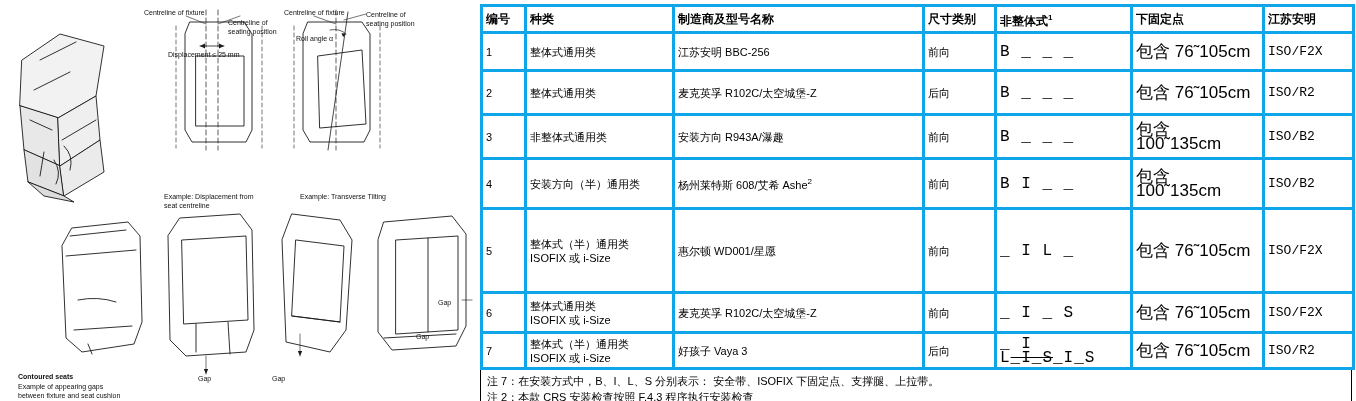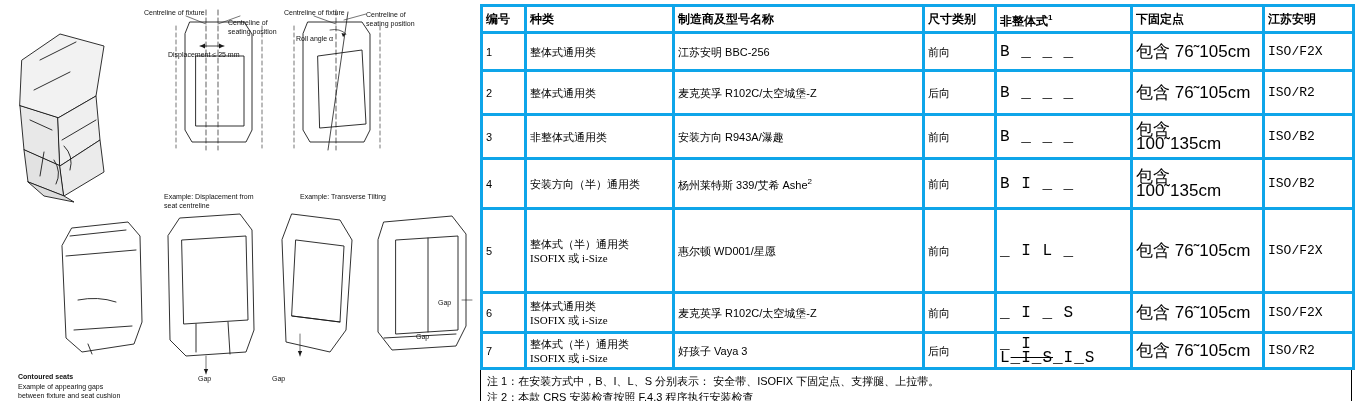--- a/index.html
+++ b/index.html
@@ -85,21 +85,21 @@
     text-align: left;
     padding-left: 14px;
   }
   .maker, .range, .size, .num {
     font-family: "Liberation Sans", sans-serif;
   }
   .size { font-family: "Liberation Mono", monospace; font-size: 13px; }
   .range { font-size: 17px; }
   sup { font-size: 8px; }
 
-  .two-line { line-height: 15px; font-family: Liberation Serif, serif; }
+  .two-line { line-height: 15px; }
 
   .strike {
     text-decoration: line-through;
   }
 
   .notes {
     border: 1px solid #000;
     border-top: none;
     width: 872px;
     box-sizing: border-box;
@@ -271,21 +271,21 @@
           <td>非整体式通用类</td>
           <td class="maker">安装方向 R943A/瀑趣</td>
           <td>前向</td>
           <td class="mode">B _ _ _</td>
           <td class="range">包含 100˜135cm</td>
           <td class="size">ISO/B2</td>
         </tr>
         <tr style="height:50px">
           <td class="num">4</td>
           <td>安装方向（半）通用类</td>
-          <td class="maker"><span>杨州莱特斯 339/艾希 Ashe</span><sup>2</sup></td>
+          <td class="maker"><span>杨州莱特斯 608/艾希 Ashe</span><sup>2</sup></td>
           <td>前向</td>
           <td class="mode">B I _ _</td>
           <td class="range">包含 100˜135cm</td>
           <td class="size">ISO/B2</td>
         </tr>
         <tr style="height:84px">
           <td class="num">5</td>
           <td class="two-line">
             <div>整体式（半）通用类</div>
             <div>ISOFIX 或 i-Size</div>
@@ -316,18 +316,18 @@
           </td>
           <td class="maker">好孩子 Vaya 3</td>
           <td>后向</td>
           <td class="mode"><span>_ I L</span><span class="strike">_I_S</span><span>_I_S</span></td>
           <td class="range">包含 76˜105cm</td>
           <td class="size">ISO/R2</td>
         </tr>
       </tbody>
     </table>
     <div class="notes">
-      <div>注 1：在安装方式中，B、I、L、S 分别表示： 安全带、ISOFIX 下固定点、支撑腿、上拉带。</div>
+      <div>注 7：在安装方式中，B、I、L、S 分别表示： 安全带、ISOFIX 下固定点、支撑腿、上拉带。</div>
       <div>注 2：本款 CRS 安装检查按照 F.4.3 程序执行安装检查</div>
     </div>
   </div>
 
 </div>
 
 </body></html>

